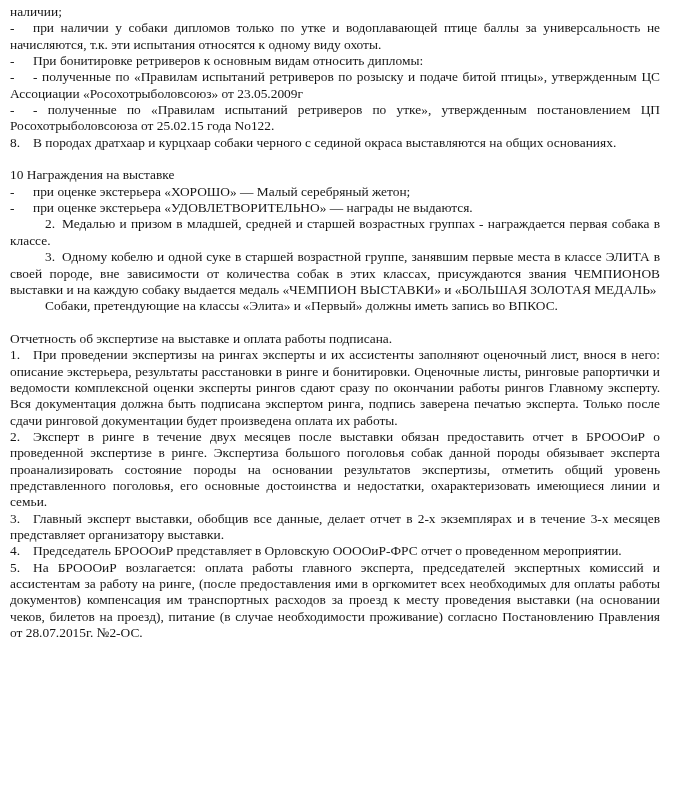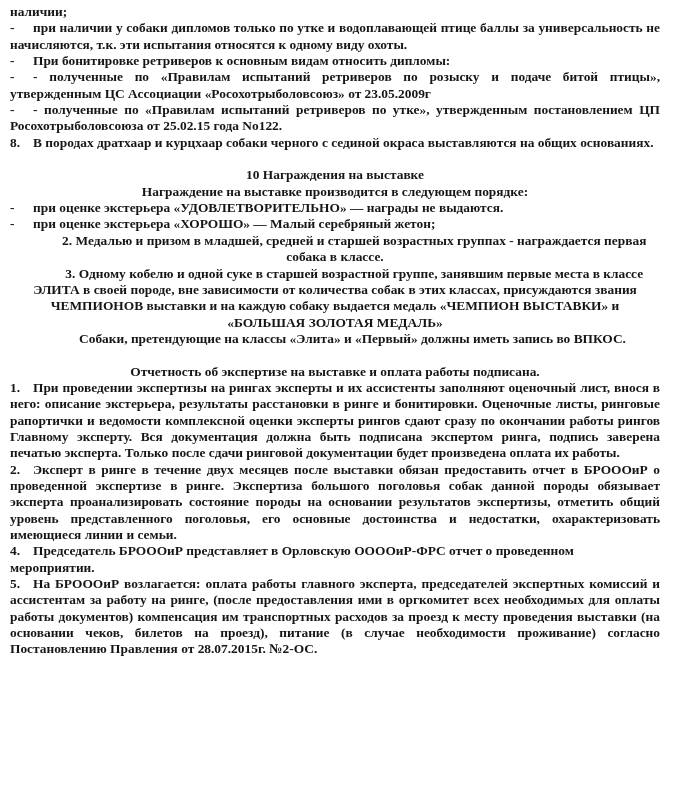--- a/index.html
+++ b/index.html
@@ -12,31 +12,30 @@
     width: 699px;
     height: 800px;
     box-sizing: border-box;
     background: #ffffff;
     overflow: hidden;
     padding: 4px 39px 6px 10px;
     font-family: "Liberation Serif", "DejaVu Serif", serif;
     font-size: 13.4px;
     line-height: 16.35px;
     color: #161616;
-    font-weight: bold;
   }
   .para {
     margin: 0;
     padding: 0;
     text-align: justify;
   }
   .align-left   { text-align: left; }
-  .align-center { text-align: center; }
+  .align-center { }
   .align-justify{ text-align: justify; }
-  .indented     { text-indent: 35px; text-align: center; }
+  .indented     { text-indent: 35px; }
   .space-before { margin-top: 16.35px; }
   .marker {
     display: inline-block;
     width: 23px;
     text-indent: 0;
     vertical-align: baseline;
   }
   .marker-narrow { width: 17px; }
 </style>
 </head>
@@ -44,25 +43,25 @@
 
 <div class="page">
   <div>
       <p class="para align-left">наличии;</p>
       <p class="para align-justify"><span class="marker">-</span>при наличии у собаки дипломов только по утке и водоплавающей птице баллы за универсальность не начисляются, т.к. эти испытания относятся к одному виду охоты.</p>
       <p class="para align-left"><span class="marker">-</span>При бонитировке ретриверов к основным видам относить дипломы:</p>
       <p class="para align-justify"><span class="marker">-</span>- полученные по «Правилам испытаний ретриверов по розыску и подаче битой птицы», утвержденным ЦС Ассоциации «Росохотрыболовсоюз» от 23.05.2009г</p>
       <p class="para align-justify"><span class="marker">-</span>- полученные по «Правилам испытаний ретриверов по утке», утвержденным постановлением ЦП Росохотрыболовсоюза от 25.02.15 года No122.</p>
       <p class="para align-left"><span class="marker">8.</span>В породах дратхаар и курцхаар собаки черного с сединой окраса выставляются на общих основаниях.</p>
       <p class="para align-center space-before">10 Награждения на выставке</p>
-      <p class="para align-center">Награждение на выставке производится в следующем порядке:</p>
+      <p class="para align-left"><span class="marker">-</span>при оценке экстерьера «ХОРОШО» — Малый серебряный жетон;</p>
       <p class="para align-left"><span class="marker">-</span>при оценке экстерьера «УДОВЛЕТВОРИТЕЛЬНО» — награды не выдаются.</p>
-      <p class="para align-left"><span class="marker">-</span>при оценке экстерьера «ХОРОШО» — Малый серебряный жетон;</p>
       <p class="para align-justify indented"><span class="marker marker-narrow">2.</span>Медалью и призом в младшей, средней и старшей возрастных группах - награждается первая собака в классе.</p>
       <p class="para align-justify indented"><span class="marker marker-narrow">3.</span>Одному кобелю и одной суке в старшей возрастной группе, занявшим первые места в классе ЭЛИТА в своей породе, вне зависимости от количества собак в этих классах, присуждаются звания ЧЕМПИОНОВ выставки и на каждую собаку выдается медаль «ЧЕМПИОН ВЫСТАВКИ» и «БОЛЬШАЯ ЗОЛОТАЯ МЕДАЛЬ»</p>
       <p class="para align-left indented">Собаки, претендующие на классы «Элита» и «Первый» должны иметь запись во ВПКОС.</p>
       <p class="para align-center space-before">Отчетность об экспертизе на выставке и оплата работы подписана.</p>
       <p class="para align-justify"><span class="marker">1.</span>При проведении экспертизы на рингах эксперты и их ассистенты заполняют оценочный лист, внося в него: описание экстерьера, результаты расстановки в ринге и бонитировки. Оценочные листы, ринговые рапортички и ведомости комплексной оценки эксперты рингов сдают сразу по окончании работы рингов Главному эксперту. Вся документация должна быть подписана экспертом ринга, подпись заверена печатью эксперта. Только после сдачи ринговой документации будет произведена оплата их работы.</p>
       <p class="para align-justify"><span class="marker">2.</span>Эксперт в ринге в течение двух месяцев после выставки обязан предоставить отчет в БРОООиР о проведенной экспертизе в ринге. Экспертиза большого поголовья собак данной породы обязывает эксперта проанализировать состояние породы на основании результатов экспертизы, отметить общий уровень представленного поголовья, его основные достоинства и недостатки, охарактеризовать имеющиеся линии и семьи.</p>
+      <p class="para align-justify"><span class="marker">3.</span>Главный эксперт выставки, обобщив все данные, делает отчет в 2-х экземплярах и в течение 3-х месяцев представляет организатору выставки.</p>
       <p class="para align-left"><span class="marker">4.</span>Председатель БРОООиР представляет в Орловскую ООООиР-ФРС отчет о проведенном мероприятии.</p>
       <p class="para align-justify"><span class="marker">5.</span>На БРОООиР возлагается: оплата работы главного эксперта, председателей экспертных комиссий и ассистентам за работу на ринге, (после предоставления ими в оргкомитет всех необходимых для оплаты работы документов) компенсация им транспортных расходов за проезд к месту проведения выставки (на основании чеков, билетов на проезд), питание (в случае необходимости проживание) согласно Постановлению Правления от 28.07.2015г. №2-ОС.</p>
     </div>
 </div>
 
 </body></html>

